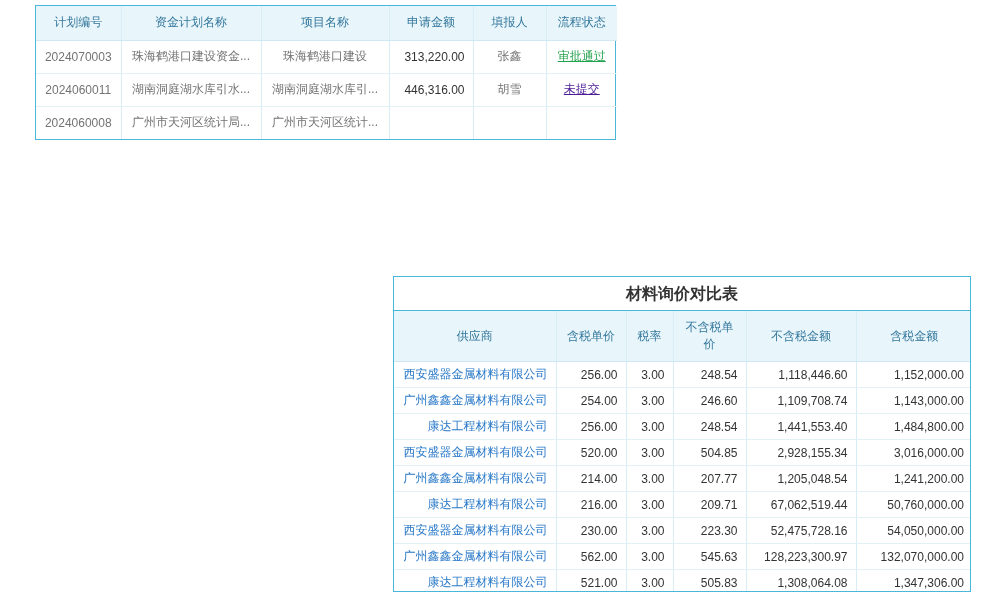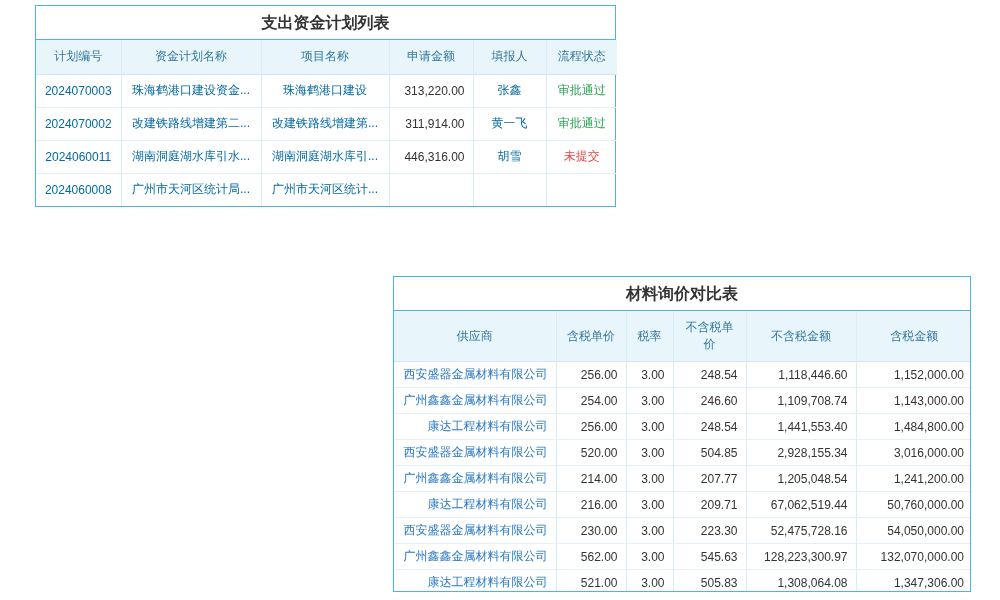--- a/index.html
+++ b/index.html
@@ -52,32 +52,31 @@
     padding: 0 8px;
     white-space: nowrap;
     overflow: hidden;
   }
   .plan-card td { height: 33px; }
   .quote-card td { height: 26px; }
   .plan-card tbody tr:last-child td { border-bottom: none; }
   .c-left   { text-align: center; }
   .c-center { text-align: center; }
   .c-right  { text-align: right; padding-right: 10px; }
-  .link span { color: #0369a1; cursor: pointer; }
+  .link span { color: #737373; cursor: pointer; }
   .supplier span { color: #2878c8; cursor: pointer; }
   .num { color: #333333; }
-  .status span { cursor: pointer; }
+  .status span { text-decoration: underline; cursor: pointer; }
   .st-green span { color: #23a24d; }
-  .st-red span { color: #ef4444; }
+  .st-red span { color: #4c1d95; }
 </style>
 </head>
 <body>
 
 <div class="card plan-card">
-  <div class="card-title">支出资金计划列表</div>
   <table class="grid">
     <colgroup>
       <col style="width:85px">
         <col style="width:140px">
         <col style="width:128px">
       <col style="width:84px">
         <col style="width:73px">
         <col style="width:71px">
     </colgroup>
     <thead>
@@ -90,28 +89,20 @@
         <th>流程状态</th>
       </tr>
     </thead>
     <tbody id="plan-body">
         <tr>
           <td class="c-center link"><span>2024070003</span></td>
           <td class="c-left link"><span>珠海鹤港口建设资金...</span></td>
           <td class="c-left link"><span>珠海鹤港口建设</span></td>
           <td class="c-right num"><span>313,220.00</span></td>
           <td class="c-center link"><span>张鑫</span></td>
-          <td class="c-center status st-green"><span>审批通过</span></td>
-        </tr>
-        <tr>
-          <td class="c-center link"><span>2024070002</span></td>
-          <td class="c-left link"><span>改建铁路线增建第二...</span></td>
-          <td class="c-left link"><span>改建铁路线增建第...</span></td>
-          <td class="c-right num"><span>311,914.00</span></td>
-          <td class="c-center link"><span>黄一飞</span></td>
           <td class="c-center status st-green"><span>审批通过</span></td>
         </tr>
         <tr>
           <td class="c-center link"><span>2024060011</span></td>
           <td class="c-left link"><span>湖南洞庭湖水库引水...</span></td>
           <td class="c-left link"><span>湖南洞庭湖水库引...</span></td>
           <td class="c-right num"><span>446,316.00</span></td>
           <td class="c-center link"><span>胡雪</span></td>
           <td class="c-center status st-red"><span>未提交</span></td>
         </tr>

